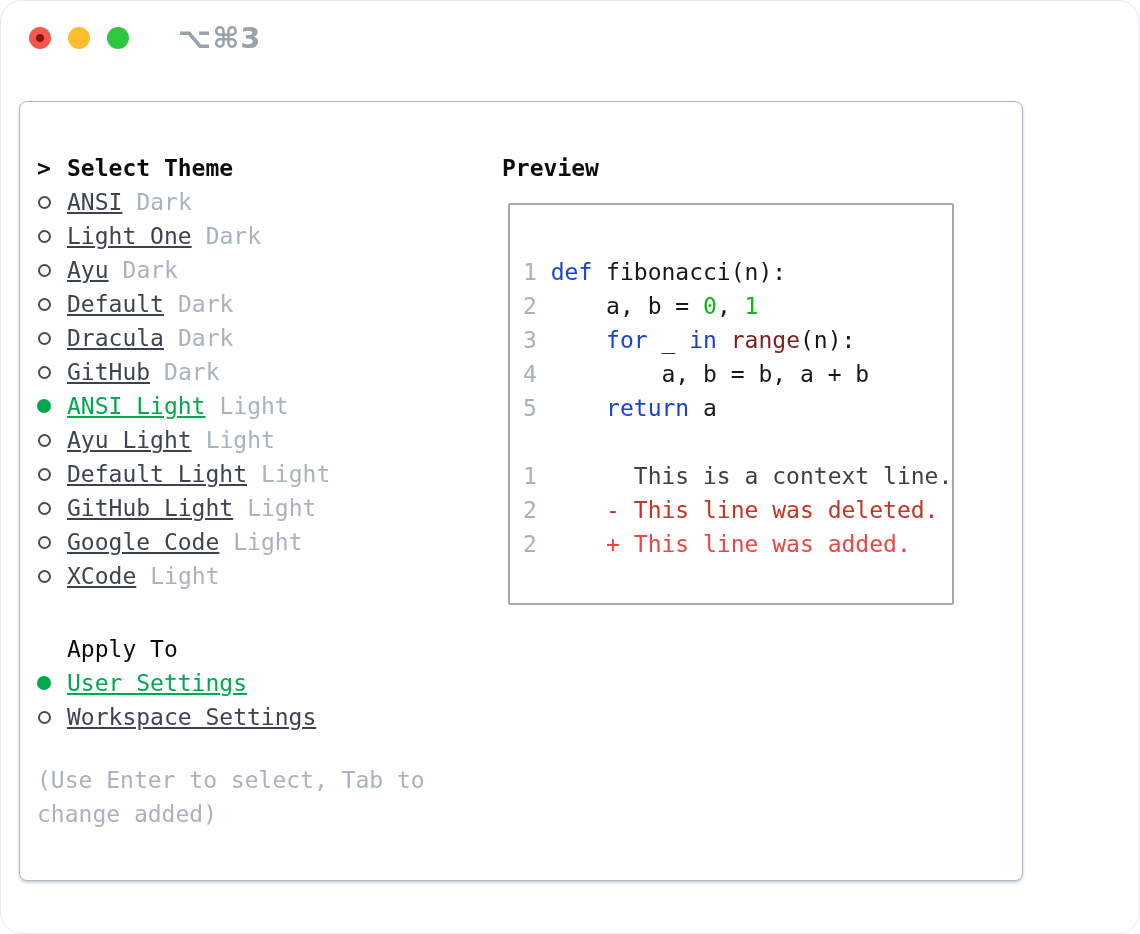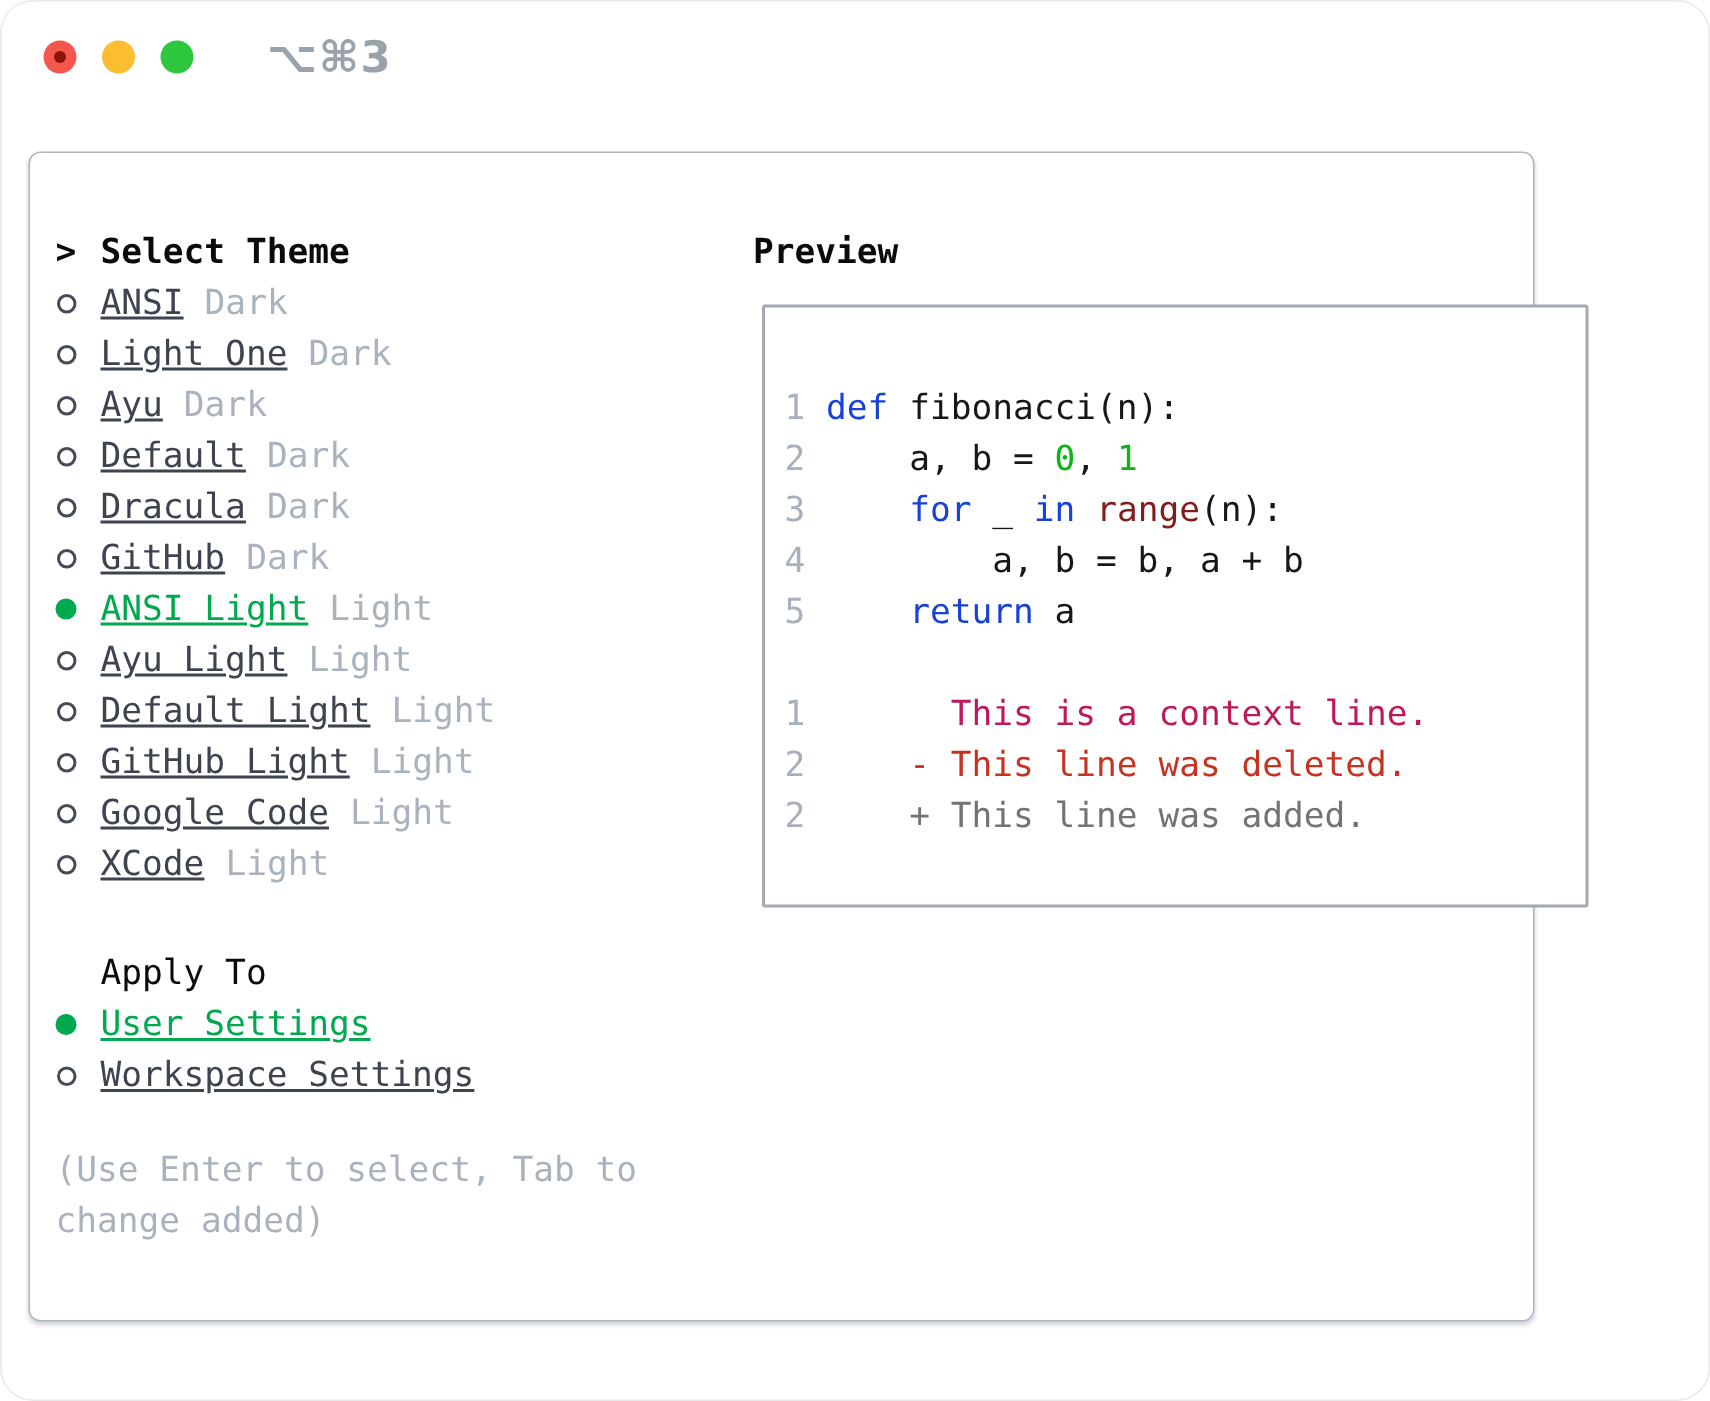--- a/index.html
+++ b/index.html
@@ -70,37 +70,37 @@
   .variant{color:#a9b2bd;margin-left:14px;white-space:pre;}
   .apply-header{margin-top:39px;}
   .hint{
     position:absolute;left:17px;top:661px;width:412px;
     line-height:34px;color:#a9b2bd;
   }
   
   .preview-label{position:absolute;left:482px;top:49px;height:34px;display:flex;align-items:center;justify-content:flex-end;}
   .preview-box{
     position:absolute;left:488px;top:101px;
-    width:551px;height:402px;
+    width:446px;height:402px;
     border:2px solid #a2a9b3;
     border-radius:2px;
     box-sizing:border-box;
     background:#ffffff;
     padding:50px 0 0 13px;
     overflow:hidden;
   }
   .pline{white-space:pre;line-height:34px;height:34px;}
   .gut{color:#a8b0bb;}
   .kw{color:#1841d8;}
   .cyan{color:#7f1d1d;}
   .green{color:#0db514;}
   .plain{color:#15171a;}
-  .context{color:#be185d;text-align:center;}
+  .context{color:#404040;text-align:center;}
   .deleted{color:#c43420;}
-  .added{color:#737373;}
+  .added{color:#ef4444;}
 </style>
 </head>
 <body>
 
 <div class="window">
 
   <div class="titlebar">
     <span class="tl red">
       <span class="dot"></span>
     </span>

